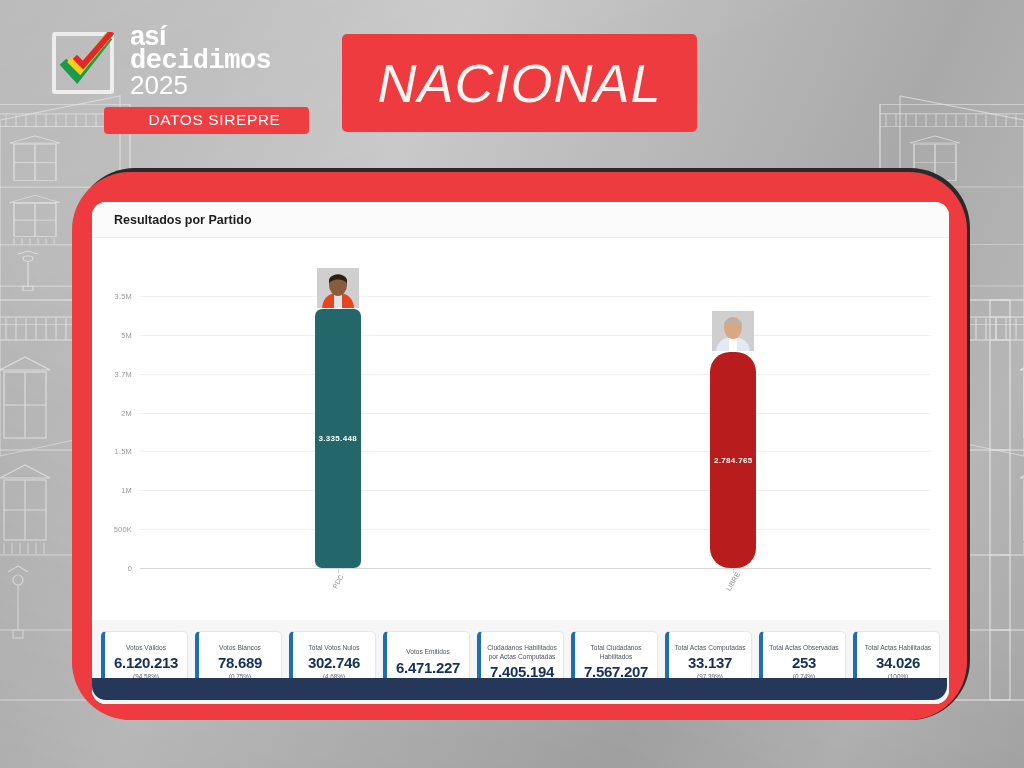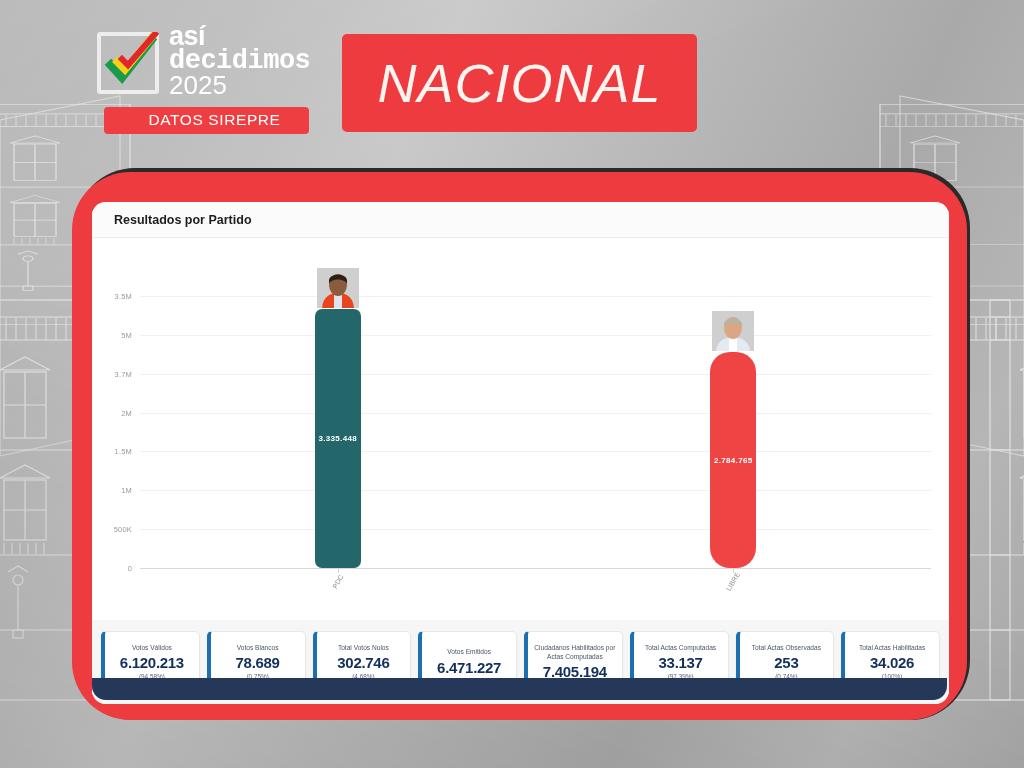--- a/index.html
+++ b/index.html
@@ -19,21 +19,21 @@
     position:absolute; inset:0; z-index:1; pointer-events:none;
     background:
       linear-gradient(160deg, rgba(255,255,255,.10) 0%, rgba(255,255,255,0) 30%),
       linear-gradient(20deg, rgba(0,0,0,.10) 0%, rgba(0,0,0,0) 45%);
   }
 
   
   .header { position:absolute; top:0; left:0; width:1024px; height:160px; z-index:5; }
 
   .logo-block { position:absolute; left:52px; top:24px; width:270px; }
-  .logo-row { display:flex; align-items:flex-start; gap:10px;margin-left:45px; }
+  .logo-row { display:flex; align-items:flex-start; gap:16px; }
   .logo-check { width:62px; height:62px; position:relative; flex:0 0 auto; margin-top:8px; }
   .logo-check .box {
     position:absolute; inset:0; border:4px solid #ededed; border-radius:3px;
   }
   .logo-word { color:#fff; line-height:.92; }
   .logo-word .l1 { font-size:27px; font-weight:700; letter-spacing:-0.5px; }
   .logo-word .l2 { font-size:27px; font-weight:700; letter-spacing:-0.5px;font-family:Liberation Mono, monospace; }
   .logo-word .l3 { font-size:26px; font-weight:400; letter-spacing:0px; }
   .logo-tag {
     margin-top:9px; background:#ef3e42; color:#fff; border-radius:4px;
@@ -285,21 +285,21 @@
           </div>
           <div class="xaxis-tick" style="left: 75%;"></div>
           <div class="bar-slot" style="left: calc(75% - 23px); width: 46px; height: 100%;">
             <div class="bar-photo" style="bottom: calc(79.5647% + 1px);"><svg viewBox="0 0 42 40" width="42" height="40">
                 <rect width="42" height="40" fill="#cfcfcf"></rect>
                 <path d="M4 40 C5 29 14 26 21 26 C28 26 37 29 38 40 Z" fill="#e3eaf2"></path>
                 <rect x="17" y="26" width="8" height="14" fill="#ffffff"></rect>
                 <ellipse cx="21" cy="17" rx="9" ry="11" fill="#d9a882"></ellipse>
                 <path d="M12 13 C13 6 29 6 30 13 L30 15 C28 11 14 11 12 15 Z" fill="#b9b1a6"></path>
               </svg></div>
-            <div class="bar" style="height: 79.5647%; background: #ef4444; border-radius: 20px;">
+            <div class="bar" style="height: 79.5647%; background: #b91c1c; border-radius: 20px;">
               <div class="bar-value">2.784.765</div>
             </div>
             <div class="xlab" style="top: calc(100% + 10px);">LIBRE</div>
           </div>
         </div>
     </div>
 
     <div class="cards-wrap" id="cards">
         <div class="card" style="border-left-color: rgb(29, 111, 176);">
           <div class="card-label">Votos Válidos</div>
@@ -318,20 +318,24 @@
         </div>
         <div class="card" style="border-left-color: rgb(29, 111, 176); align-items: center;">
           <div class="card-label">Votos Emitidos</div>
           <div class="card-value">6.471.227</div>
         </div>
         <div class="card" style="border-left-color: rgb(29, 111, 176);">
           <div class="card-label">Ciudadanos Habilitados por Actas Computadas</div>
           <div class="card-value">7.405.194</div>
         </div>
         <div class="card" style="border-left-color: rgb(29, 111, 176);">
+          <div class="card-label">Total Ciudadanos Habilitados</div>
+          <div class="card-value">7.567.207</div>
+        </div>
+        <div class="card" style="border-left-color: rgb(29, 111, 176);">
           <div class="card-label">Total Actas Computadas</div>
           <div class="card-value">33.137</div>
           <div class="card-pct">(97.39%)</div>
         </div>
         <div class="card" style="border-left-color: rgb(29, 111, 176);">
           <div class="card-label">Total Actas Observadas</div>
           <div class="card-value">253</div>
           <div class="card-pct">(0.74%)</div>
         </div>
         <div class="card" style="border-left-color: rgb(29, 111, 176);">

